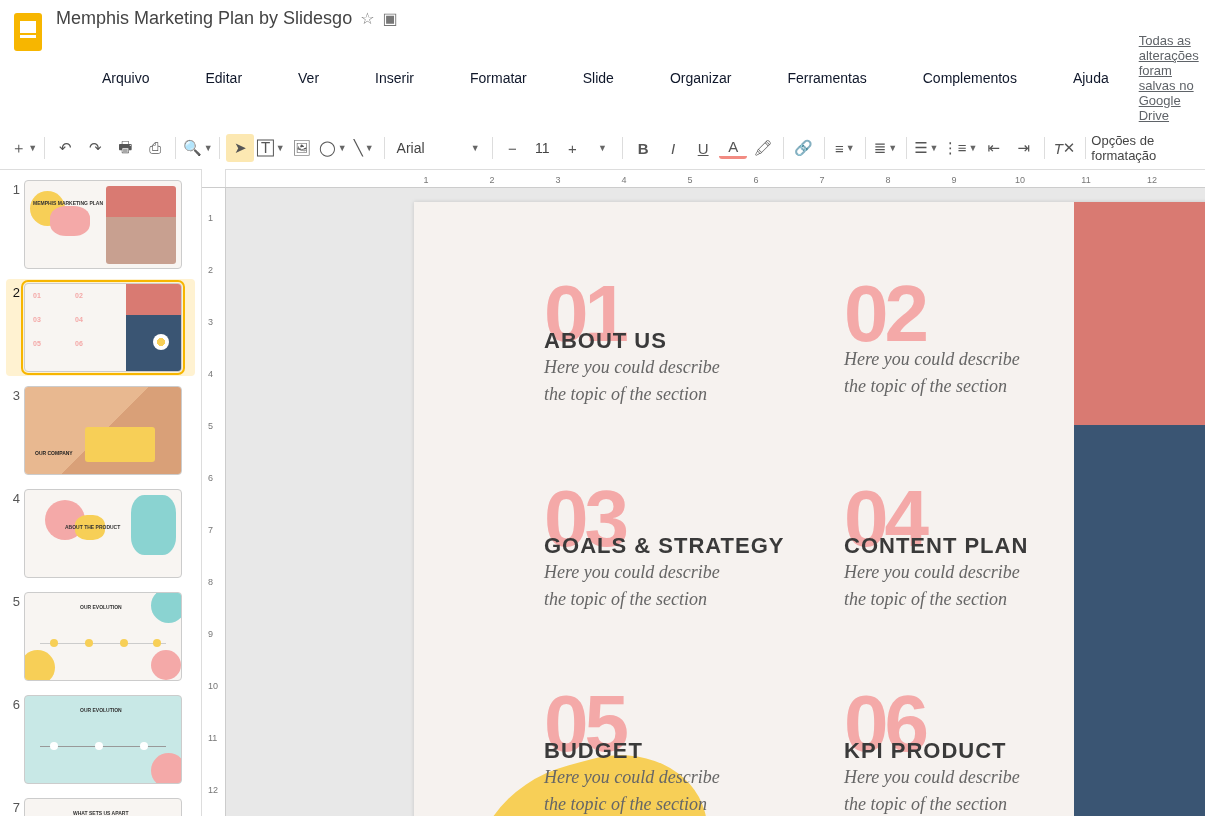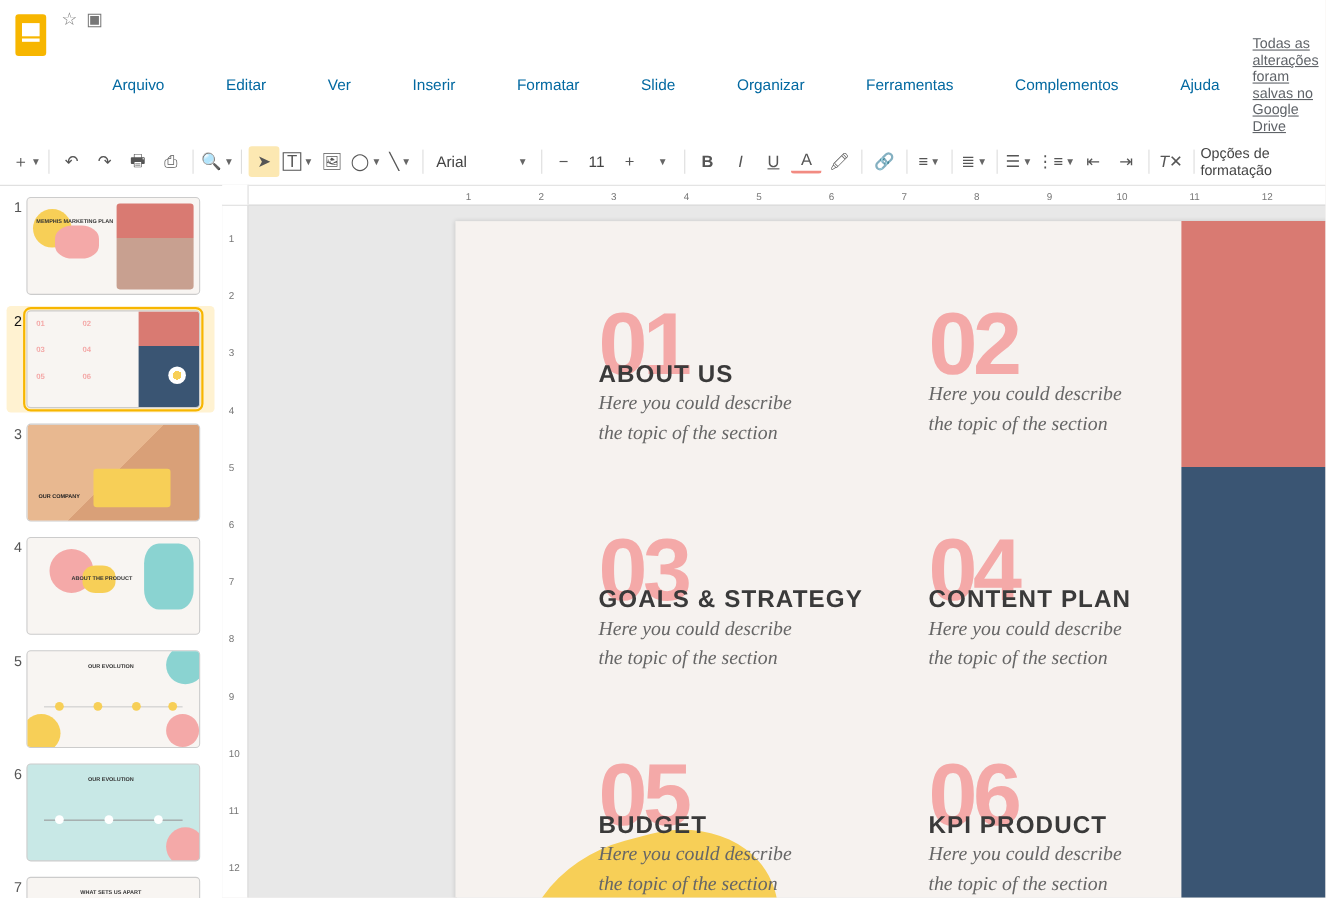--- a/index.html
+++ b/index.html
@@ -7,21 +7,21 @@
 
 
 .header { display: flex; align-items: flex-start; padding: 8px 12px 0; }
 .logo { width: 36px; height: 48px; margin-right: 12px; display: flex; align-items: center; justify-content: center; }
 .logo-svg { width: 32px; height: 42px; }
 .title-area { flex: 1; }
 .title-row { display: flex; align-items: center; gap: 8px; }
 .doc-title { font-size: 18px; color: #444; font-weight: 400; }
 .star-icon, .move-icon { color: #777; font-size: 16px; cursor: pointer; }
 .menu-bar { display: flex; gap: 2px; margin-top: 4px; align-items:center; }
-.menu-item { font-size: 14px; color: #0369a1; padding: 4px 8px; cursor: pointer; border-radius: 3px; margin-left: 38px; }
+.menu-item { font-size: 14px; color: #0f172a; padding: 4px 8px; cursor: pointer; border-radius: 3px; margin-left: 38px; }
 .save-status { font-size: 13px; color: #5f6368; text-decoration: underline; margin-left: 20px; }
 
 
 .toolbar { display: flex; align-items: center; padding: 6px 10px; border-bottom: 1px solid #ddd; gap: 2px; margin-top: 4px; }
 .tb-btn { min-width: 28px; height: 28px; display: flex; align-items: center; justify-content: center; color: #555; font-size: 15px; cursor: pointer; border-radius: 3px; padding: 0 4px; }
 .tb-btn.active { background: #fce8b2; }
 .tb-sep { width: 1px; height: 22px; background: #ddd; margin: 0 4px; }
 .tb-dropdown { display: flex; align-items: center; gap: 2px; }
 .tb-dropdown-arrow { font-size: 9px; color: #666; }
 .font-select { min-width: 95px; font-size: 14px; color: #444; padding: 0 6px; text-align:left; }
@@ -76,20 +76,21 @@
 <div class="header">
   <div class="logo">
     <svg class="logo-svg" viewBox="0 0 32 42">
         <rect x="2" y="2" width="28" height="38" rx="3" fill="#f7b600"></rect>
         <rect x="8" y="10" width="16" height="12" fill="#fff"></rect>
         <rect x="8" y="24" width="16" height="3" fill="#fff"></rect>
       </svg>
   </div>
   <div class="title-area">
     <div class="title-row">
+      <div class="doc-title">Memphis Marketing Plan by Slidesgo</div>
       <span class="star-icon">☆</span>
       <span class="move-icon">▣</span>
     </div>
     <div class="menu-bar">
       <div class="menu-item">Arquivo</div>
       <div class="menu-item">Editar</div>
       <div class="menu-item">Ver</div>
       <div class="menu-item">Inserir</div>
       <div class="menu-item">Formatar</div>
       <div class="menu-item">Slide</div>

